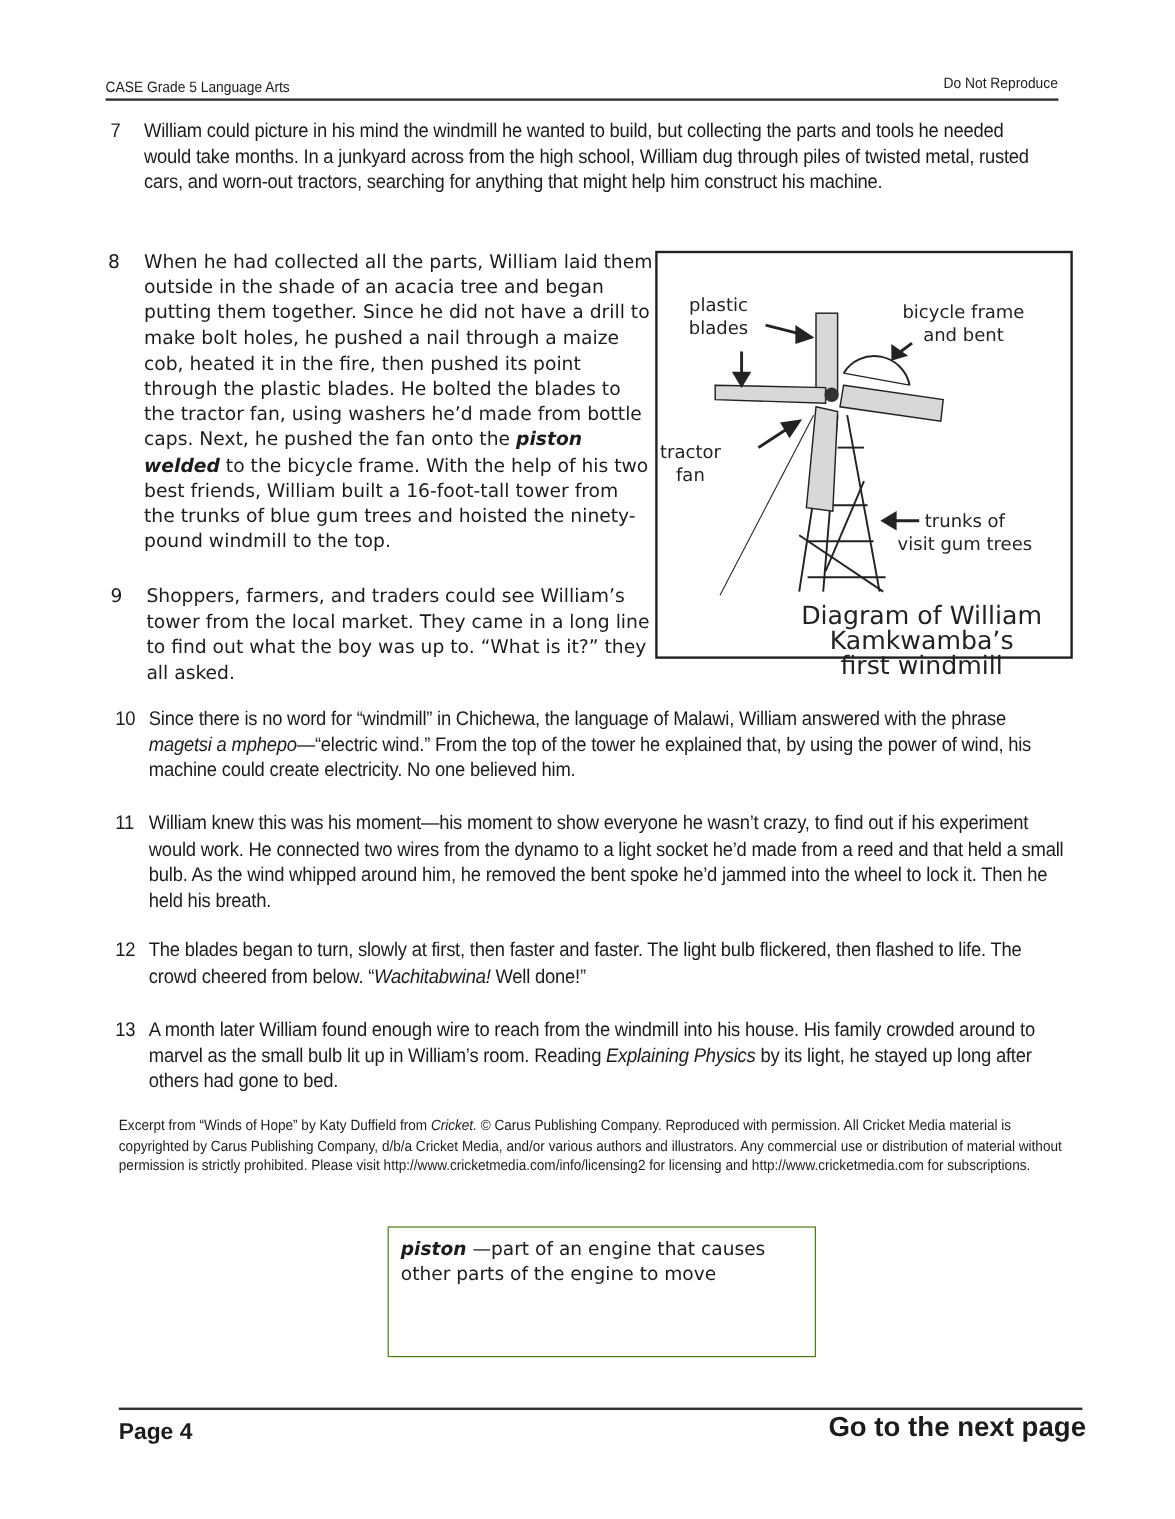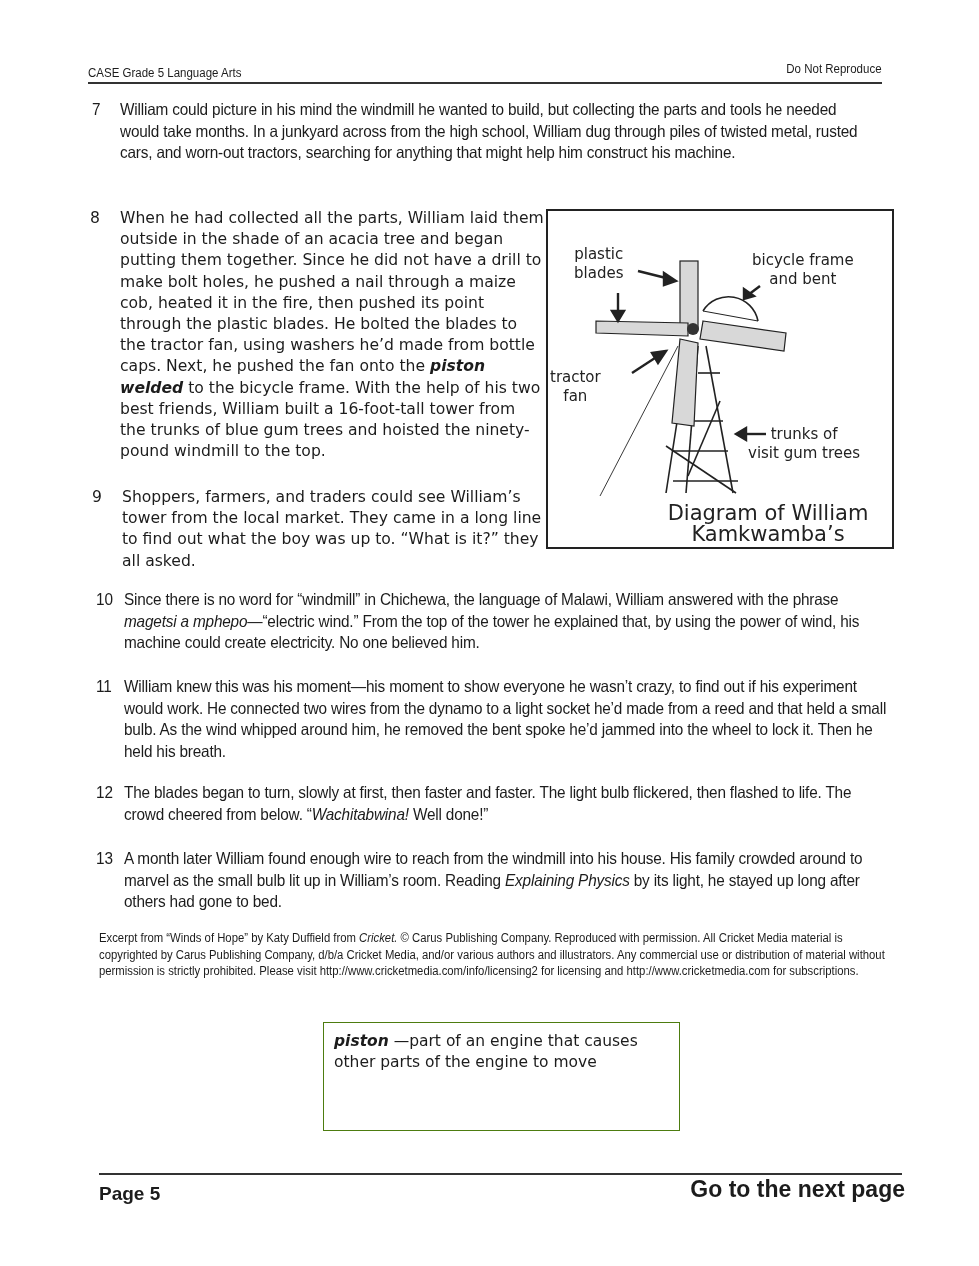--- a/index.html
+++ b/index.html
@@ -117,20 +117,21 @@
     <div class="lbl" style="left:2px; top:157px;">
       <div>tractor</div>
       <div>fan</div>
     </div>
     <div class="lbl" style="left:200px; top:214px;">
       <div>trunks of</div>
       <div>visit gum trees</div>
     </div>
     <div class="caption">
       <div>Diagram of William Kamkwamba’s</div>
+      <div>first windmill</div>
     </div>
   </div>
 
   <div class="para p10 condensed">
     <span class="num">10</span>
     <span>Since there is no word for “windmill” in Chichewa, the language of Malawi, William answered with the phrase </span><i class="term">magetsi a mphepo</i><span>—“electric wind.” From the top of the tower he explained that, by using the power of wind, his machine could create electricity. No one believed him.</span>
   </div>
 
   <div class="para p11 condensed">
     <span class="num">11</span>
@@ -149,15 +150,15 @@
 
   <div class="credit">
     <span>Excerpt from “Winds of Hope” by Katy Duffield from </span><i>Cricket.</i><span> © Carus Publishing Company. Reproduced with permission. All Cricket Media material is copyrighted by Carus Publishing Company, d/b/a Cricket Media, and/or various authors and illustrators. Any commercial use or distribution of material without permission is strictly prohibited. Please visit http://www.cricketmedia.com/info/licensing2 for licensing and http://www.cricketmedia.com for subscriptions.</span>
   </div>
 
   <div class="glossary">
     <div><b>piston</b><span> —part of an engine that causes other parts of the engine to move</span></div>
   </div>
 
   <div class="footer-rule"></div>
-  <div class="footer-left">Page 5</div>
+  <div class="footer-left">Page 4</div>
   <div class="footer-right">Go to the next page</div>
 </div>
 
 </body></html>

